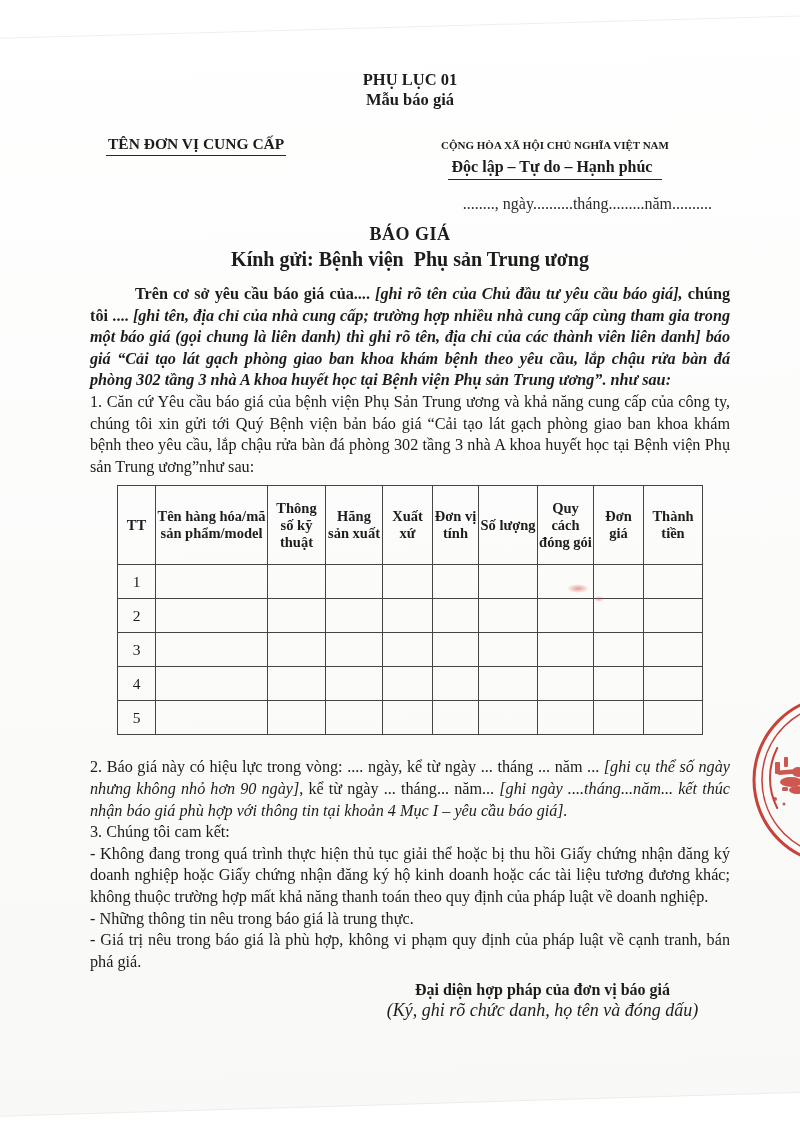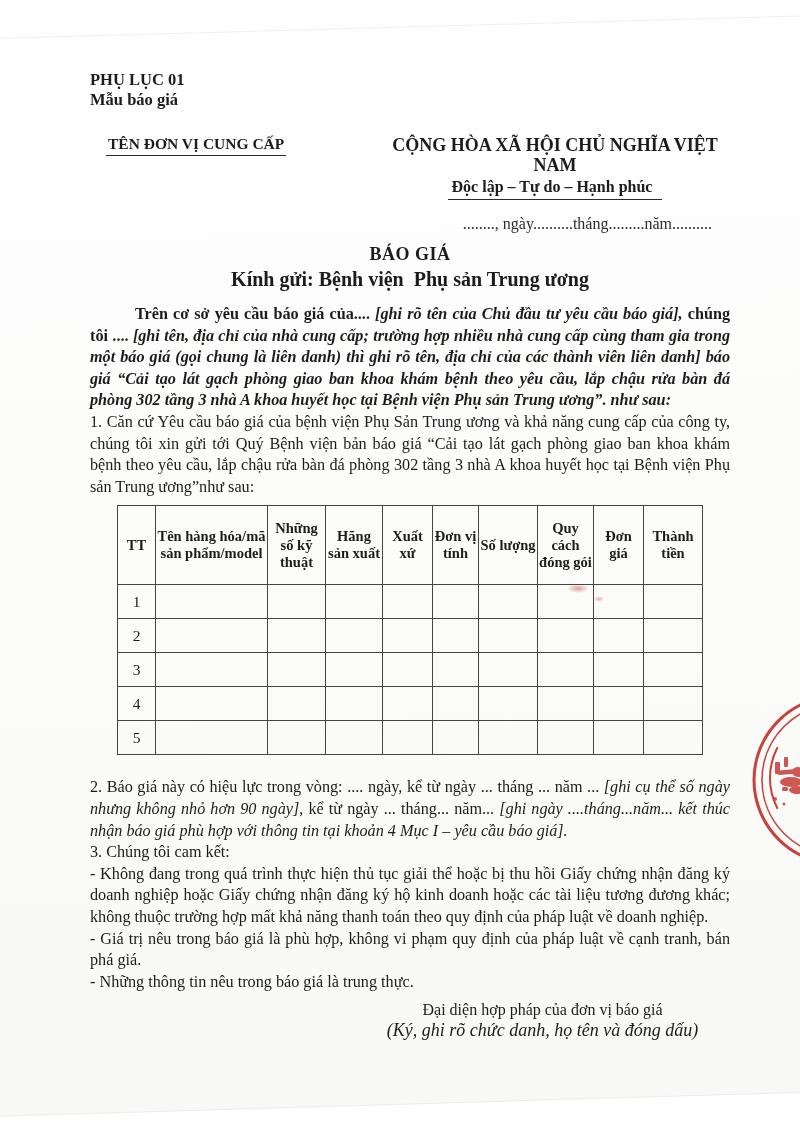--- a/index.html
+++ b/index.html
@@ -21,42 +21,42 @@
     background:#efefee;transform:rotate(-1.6deg);transform-origin:left top;
   }
   .scan-strip-bottom{
     position:absolute;left:-10px;bottom:-46px;width:830px;height:70px;
     background:#ffffff;transform:rotate(-1.7deg);transform-origin:left bottom;
     box-shadow:0 -1px 0 #ececeb;
   }
   .content{
     position:absolute;left:90px;top:70px;width:640px;
   }
-  .appendix{text-align:left;font-weight:bold;font-size:16.5px;line-height:20px;}
+  .appendix{text-align:center;font-weight:bold;font-size:16.5px;line-height:20px;}
   .head-row{display:flex;justify-content:space-between;align-items:flex-start;margin-top:25px;padding-left:16px;}
   .supplier-label{font-weight:bold;font-size:15.5px;border-bottom:1.5px solid #2a2a2a;padding:0 2px 3px 2px;}
   .national{width:350px;text-align:center;}
-  .national-title{font-weight:bold;font-size:18px;line-height:20px;}
+  .national-title{font-weight:bold;font-size:11px;line-height:20px;}
   .national-motto{display:inline-block;font-weight:bold;font-size:16px;margin-top:3px;
     border-bottom:1.6px solid #2a2a2a;padding:0 10px 3px 4px;}
   .date-line{text-align:right;margin-top:15px;margin-right:18px;font-size:16px;color:#2b2b2b;}
   .doc-title{text-align:center;font-weight:bold;font-size:18px;margin-top:11px;letter-spacing:.5px;}
   .recipient{text-align:center;font-weight:bold;font-size:20px;margin-top:3px;white-space:pre-wrap;}
   p{margin:0;font-size:16.2px;line-height:21.6px;text-align:justify;}
   .intro{margin-top:13px;text-indent:45px;font-weight:bold;}
   .it{font-style:italic;}
   table{border-collapse:collapse;table-layout:fixed;width:585px;margin:7px 0 0 27px;}
   th,td{border:1.6px solid #454545;overflow:hidden;}
   thead th{font-weight:bold;font-size:14.5px;line-height:17px;text-align:center;vertical-align:middle;
     padding:3px 1px;height:72px;}
   tbody td{height:31px;font-size:15.5px;vertical-align:middle;}
   td.rownum{text-align:center;}
   .p2{margin-top:22px;font-family:Liberation Serif, serif;}
   .sig{margin-top:7px;margin-left:280px;width:345px;text-align:center;}
-  .sig-title{font-weight:normal;font-size:16px;line-height:20px;}
+  .sig-title{font-weight:bold;font-size:16px;line-height:20px;}
   .sig-note{font-style:italic;font-size:18px;line-height:20px;}
   .stamp{position:absolute;right:0;top:692px;}
   .smudge{position:absolute;border-radius:50%;filter:blur(.6px);}
   .smudge-a{left:567px;top:584px;width:22px;height:9px;
     background:radial-gradient(ellipse,rgba(210,80,72,.55),rgba(210,80,72,0) 72%);}
   .smudge-b{left:594px;top:596px;width:10px;height:6px;
     background:radial-gradient(ellipse,rgba(210,80,72,.45),rgba(210,80,72,0) 72%);}
 </style>
 </head>
 <body>
@@ -101,21 +101,21 @@
         <col style="width:46px">
           <col style="width:59px">
           <col style="width:56px">
           <col style="width:50px">
           <col style="width:59px">
       </colgroup>
       <thead>
         <tr>
           <th>TT</th>
           <th>Tên hàng hóa/mã sản phẩm/model</th>
-          <th>Những số kỹ thuật</th>
+          <th>Thông số kỹ thuật</th>
           <th>Hãng sản xuất</th>
           <th>Xuất xứ</th>
           <th>Đơn vị tính</th>
           <th>Số lượng</th>
           <th>Quy cách đóng gói</th>
           <th>Đơn giá</th>
           <th>Thành tiền</th>
         </tr>
       </thead>
       <tbody>
@@ -179,22 +179,22 @@
             <td></td>
             <td></td>
         </tr>
       </tbody>
     </table>
 
     <p class="p2"><span>2. Báo giá này có hiệu lực trong vòng: .... ngày, kể từ ngày ... tháng ... năm ... </span><span class="it">[ghi cụ thể số ngày nhưng không nhỏ hơn 90 ngày]</span><span>, kể từ ngày ... tháng... năm... </span><span class="it">[ghi ngày ....tháng...năm... kết thúc nhận báo giá phù hợp với thông tin tại khoản 4 Mục I – yêu cầu báo giá].</span></p>
 
     <p>3. Chúng tôi cam kết:</p>
     <p>- Không đang trong quá trình thực hiện thủ tục giải thể hoặc bị thu hồi Giấy chứng nhận đăng ký doanh nghiệp hoặc Giấy chứng nhận đăng ký hộ kinh doanh hoặc các tài liệu tương đương khác; không thuộc trường hợp mất khả năng thanh toán theo quy định của pháp luật về doanh nghiệp.</p>
+    <p>- Những thông tin nêu trong báo giá là trung thực.</p>
     <p>- Giá trị nêu trong báo giá là phù hợp, không vi phạm quy định của pháp luật về cạnh tranh, bán phá giá.</p>
-    <p>- Những thông tin nêu trong báo giá là trung thực.</p>
 
     <div class="sig">
       <div class="sig-title">Đại diện hợp pháp của đơn vị báo giá</div>
       <div class="sig-note">(Ký, ghi rõ chức danh, họ tên và đóng dấu)</div>
     </div>
   </div>
 
   <svg class="stamp" width="72" height="175" viewBox="0 0 72 175" aria-hidden="true">
     <g fill="none" stroke="#c8413a" stroke-linecap="round">
       <circle cx="110" cy="88" r="84" stroke-width="3"></circle>

